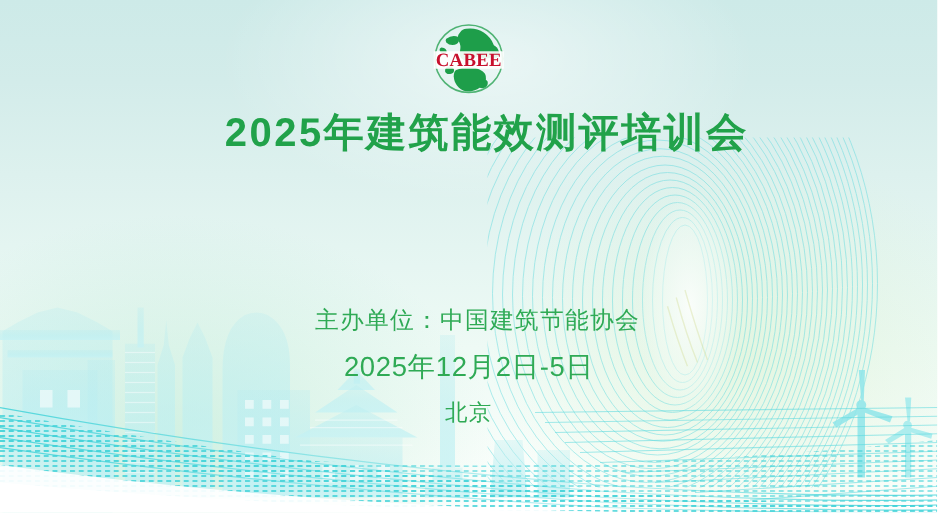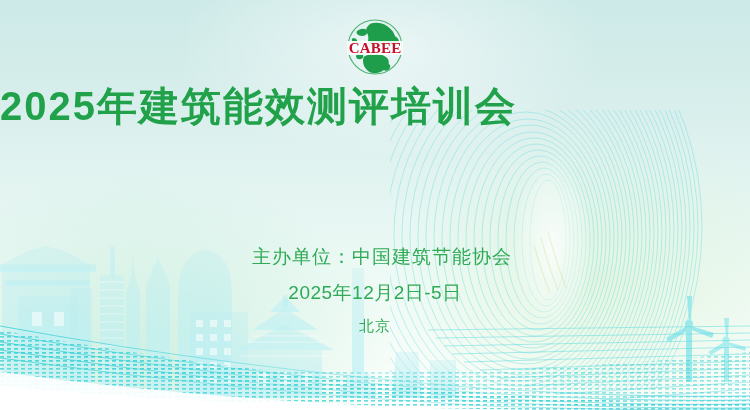--- a/index.html
+++ b/index.html
@@ -68,40 +68,40 @@
     height: 66px;
   }
   #logo svg { display:block; width: 72px; height: 66px; }
 
   
   #title {
     position: absolute;
     left: 0;
     top: 80px;
     width: 599px;
-    text-align: left;
-    font-size: 40px;
+    text-align: right;
+    font-size: 32px;
     line-height: 52px;
     font-weight: bold;
     letter-spacing: 2px;
     color: #21a24a;
     white-space: nowrap;
   }
   #meta {
     position: absolute;
     left: 0;
     top: 247px;
     width: 750px;
     text-align: center;
     color: #2faa55;
   }
   .meta-line { line-height: 1.0; }
   .meta-org  { font-size: 19px; letter-spacing: 1px; padding-bottom: 17px; margin-left: 14px; }
-  .meta-date { font-size: 19px; letter-spacing: 0.5px; padding-bottom: 16px; }
-  .meta-city { font-size: 15px; letter-spacing: 1px; }
+  .meta-date { font-size: 22px; letter-spacing: 0.5px; padding-bottom: 16px; }
+  .meta-city { font-size: 18px; letter-spacing: 1px; }
 </style>
 </head>
 <body>
 
 <div id="poster">
 
   <div class="glow-c"></div>
   <div class="glow-a"></div>
   <div class="glow-b"></div>
 

